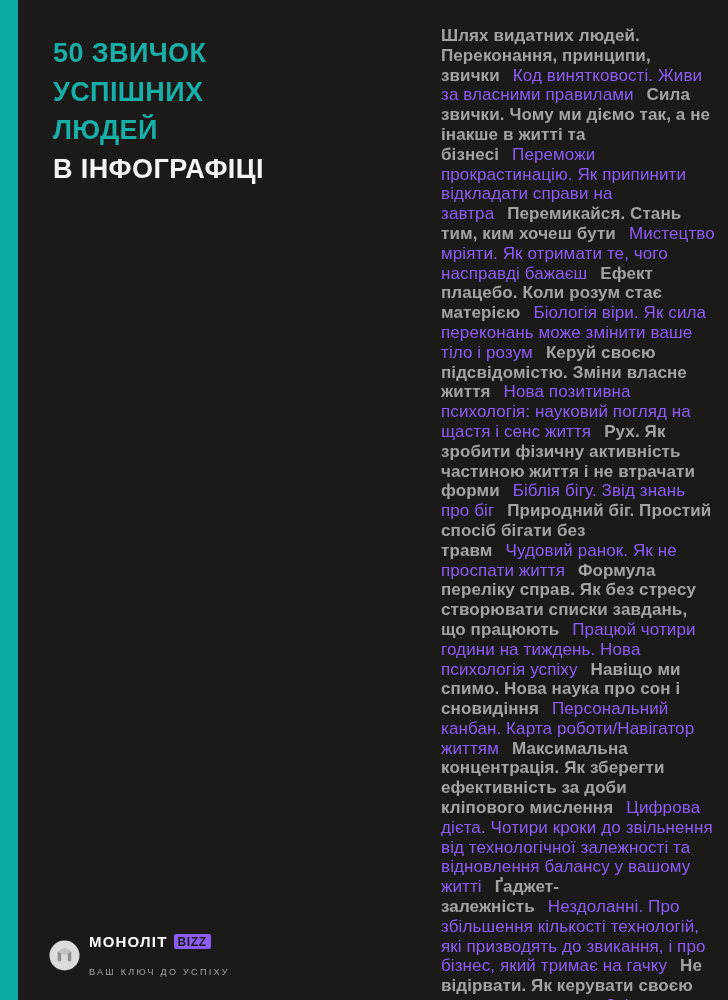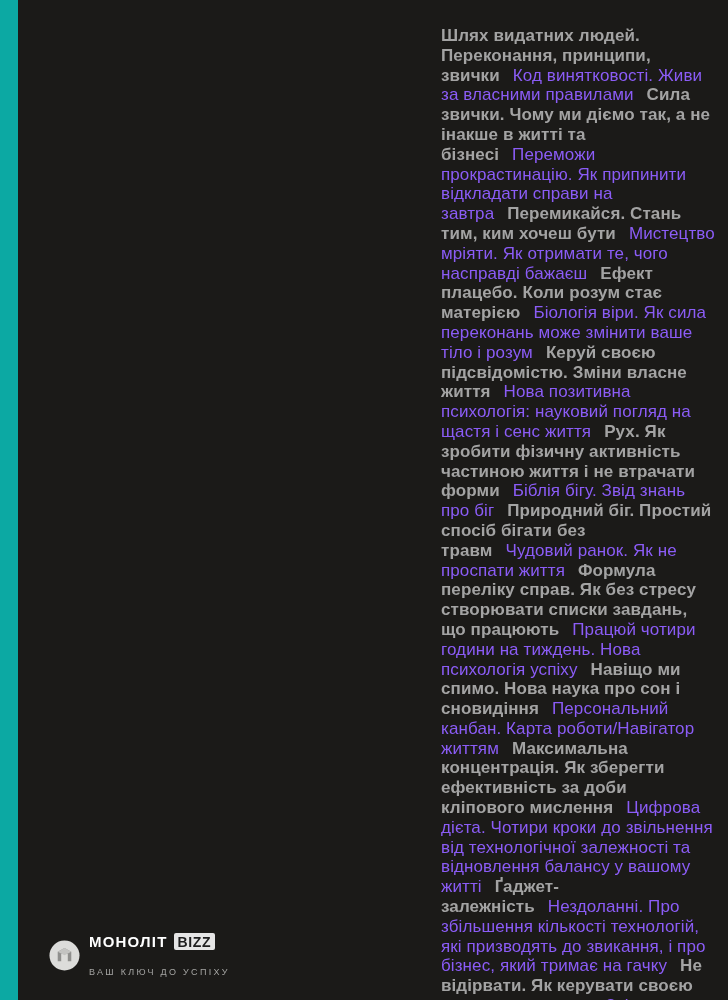--- a/index.html
+++ b/index.html
@@ -58,23 +58,23 @@
   .brand-text { display: flex; flex-direction: column; }
   .brand-row { display: flex; align-items: center; }
   .brand-name {
     font-size: 15px;
     font-weight: 700;
     color: #FFFFFF;
     letter-spacing: 1.2px;
   }
   .brand-badge {
     margin-left: 6px;
-    background: #e5e5e5;
+    background: #8b5cf6;
     color: #1D1D1D;
-    font-size: 14px;
+    font-size: 12px;
     font-weight: 700;
     letter-spacing: 0.6px;
     padding: 2px 4px 1px 4px;
     border-radius: 2px;
     line-height: 1;
   }
   .brand-tagline {
     margin-top: 17px;
     font-size: 9px;
     font-weight: 400;
@@ -83,20 +83,26 @@
     white-space: nowrap;
   }
 </style>
 </head>
 <body>
 
 <div class="cover">
 
   <div class="stripe"></div>
 
+  <div class="title">
+    <div class="t-line">50 ЗВИЧОК</div>
+    <div class="t-line">УСПІШНИХ</div>
+    <div class="t-line">ЛЮДЕЙ</div>
+    <div class="t-line t-white">В ІНФОГРАФІЦІ</div>
+  </div>
 
   <div class="books"><span class="book bold">Шлях видатних людей. Переконання, принципи, звички</span><span class="book regular">Код винятковості. Живи за власними правилами</span><span class="book bold">Сила звички. Чому ми діємо так, а не інакше в житті та бізнесі</span><span class="book regular">Переможи прокрастинацію. Як припинити відкладати справи на завтра</span><span class="book bold">Перемикайся. Стань тим, ким хочеш бути</span><span class="book regular">Мистецтво мріяти. Як отримати те, чого насправді бажаєш</span><span class="book bold">Ефект плацебо. Коли розум стає матерією</span><span class="book regular">Біологія віри. Як сила переконань може змінити ваше тіло і розум</span><span class="book bold">Керуй своєю підсвідомістю. Зміни власне життя</span><span class="book regular">Нова позитивна психологія: науковий погляд на щастя і сенс життя</span><span class="book bold">Рух. Як зробити фізичну активність частиною життя і не втрачати форми</span><span class="book regular">Біблія бігу. Звід знань про біг</span><span class="book bold">Природний біг. Простий спосіб бігати без травм</span><span class="book regular">Чудовий ранок. Як не проспати життя</span><span class="book bold">Формула переліку справ. Як без стресу створювати списки завдань, що працюють</span><span class="book regular">Працюй чотири години на тиждень. Нова психологія успіху</span><span class="book bold">Навіщо ми спимо. Нова наука про сон і сновидіння</span><span class="book regular">Персональний канбан. Карта роботи/Навігатор життям</span><span class="book bold">Максимальна концентрація. Як зберегти ефективність за доби кліпового мислення</span><span class="book regular">Цифрова дієта. Чотири кроки до звільнення від технологічної залежності та відновлення балансу у вашому житті</span><span class="book bold">Ґаджет-залежність</span><span class="book regular">Нездоланні. Про збільшення кількості технологій, які призводять до звикання, і про бізнес, який тримає на гачку</span><span class="book bold">Не відірвати. Як керувати своєю увагою та життям</span><span class="book regular">Звідки беруться блискучі ідеї</span></div>
 
   <div class="brand">
     <span class="logo-circle">
       <svg viewBox="0 0 32 32" width="31" height="31">
         <circle cx="16" cy="16" r="15.5" fill="#DCDCDA"></circle>
         <path d="M9 22 V12 L16 8.2 L23 12 V22 H19.4 V14.4 L16 12.6 L12.6 14.4 V22 Z" fill="#8F8F8D"></path>
         <polygon points="9,12 16,8.2 23,12 16,15.7" fill="#C3C3C1"></polygon>
       </svg>

